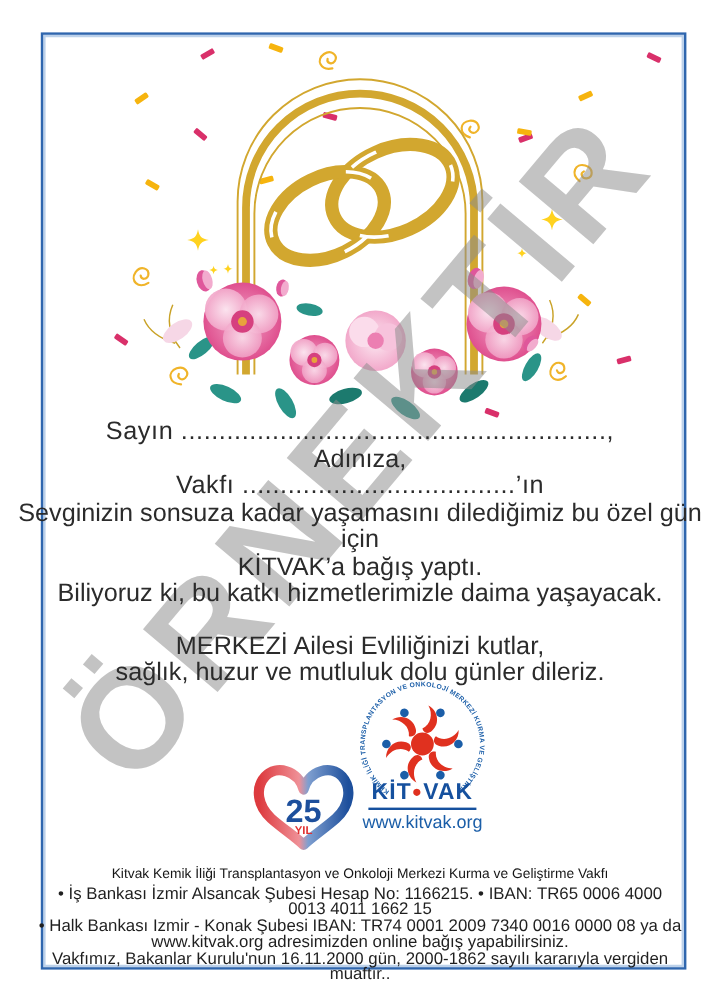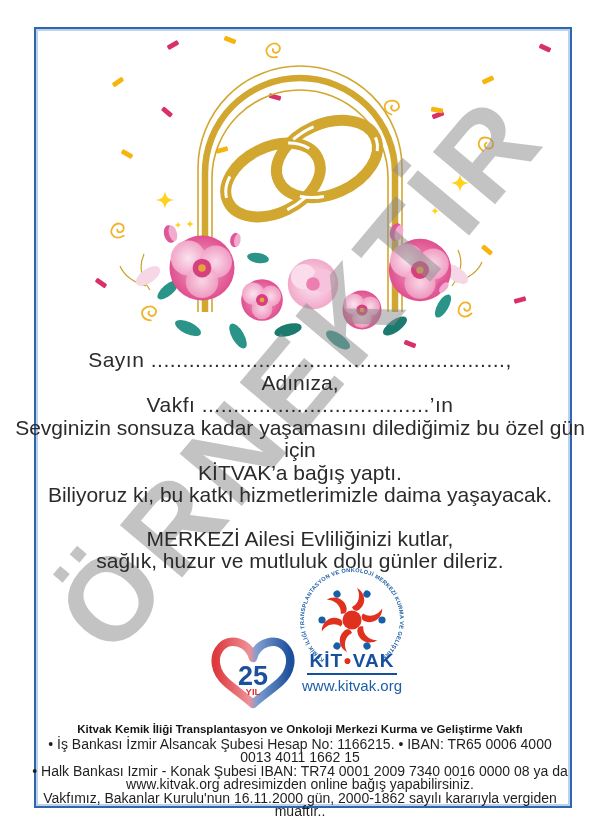--- a/index.html
+++ b/index.html
@@ -28,21 +28,21 @@
   .brand { position:absolute; left:288px; top:90px; width:128px; text-align:center; }
   .brand-inner { display:inline-block; border-bottom:2.5px solid #15509e;
                  padding:0 3px 1px; font-weight:bold; font-size:19px; color:#15509e;
                  letter-spacing:1px; white-space:nowrap; }
   .brand-inner .dot { color:#e0311f; font-size:14px; vertical-align:2px; }
   .website { position:absolute; left:285px; top:117px; width:134px; text-align:center;
              font-size:15px; color:#1b5ea8; }
 
   .footer { position:absolute; top:723px; left:32px; width:536px; text-align:center;
             color:#1f1f1f; z-index:5; }
-  .footer .f1 { font-weight:bold; font-size:11.5px; margin-bottom:3px; color:#151515; }
+  .footer .f1 { font-weight:normal; font-size:11.5px; margin-bottom:3px; color:#151515; }
   .footer .fs { font-size:14px; line-height:13.4px; }
 
   svg text { font-family:"Liberation Sans", sans-serif; }
 </style>
 </head>
 <body>
 
 <div class="frame"></div>
 
 <svg class="header-art" viewBox="0 0 600 332">

